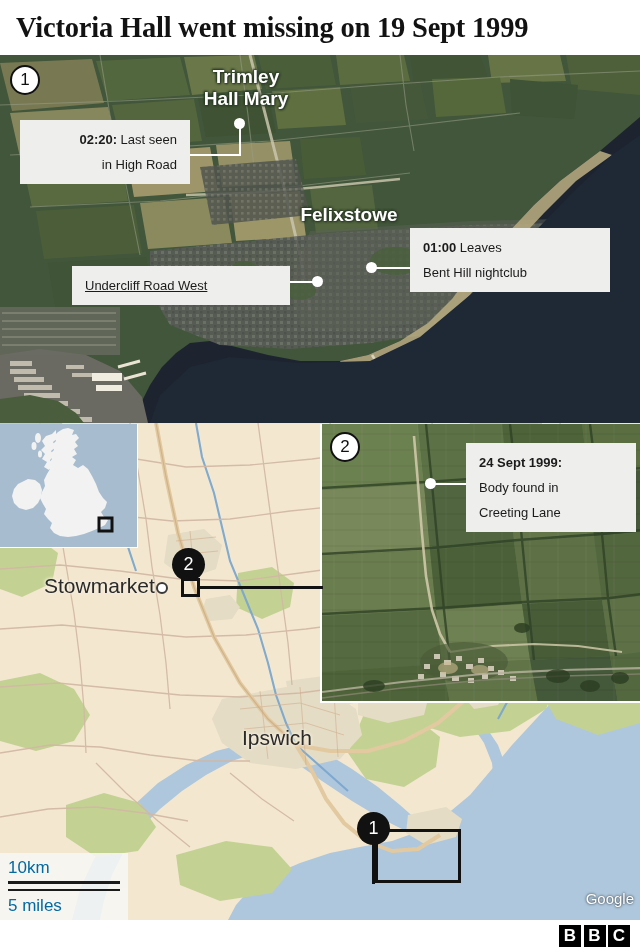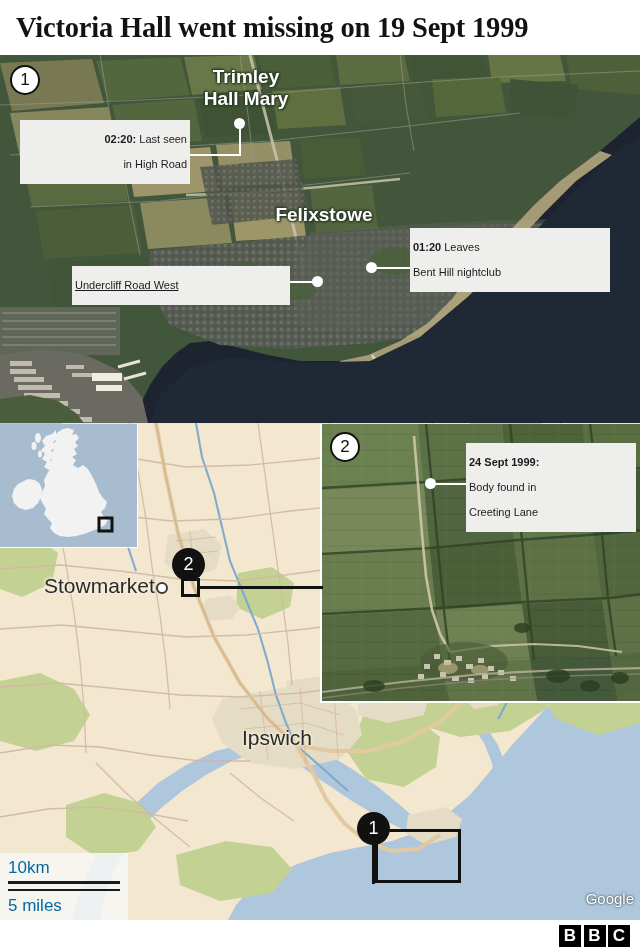--- a/index.html
+++ b/index.html
@@ -44,21 +44,21 @@
 
   
   .badge-f { position:absolute; width:33px; height:33px; border-radius:50%;
              background:#111; color:#fff; font-size:18px; display:flex;
              align-items:center; justify-content:center; z-index:32; }
   #fbadge2 { left:172px; top:548px; }
   #fbadge1 { left:357px; top:812px; }
 
   
   .callout { position:absolute; background:#eeeeec; color:#1b1b1b;
-             font-size:11px; line-height:25px; padding:7px 3px; z-index:25; }
+             font-size:13px; line-height:25px; padding:7px 13px; z-index:25; }
   .callout b { font-weight:700; }
   .c-right { text-align:right; }
 
   #call-high   { left:20px;  top:120px; width:170px; }
   #call-under  { left:72px;  top:266px; width:218px;text-decoration:underline; }
   #call-bent   { left:410px; top:228px; width:200px; }
   #call-body   { left:466px; top:443px; width:170px; }
 
   
   .lead { position:absolute; background:#fff; z-index:24; }
@@ -233,21 +233,21 @@
 
       <path d="M612,100 L640,80 L640,368 L150,368 L160,340 L190,312 L230,302
                L300,308 L370,306 L420,282 L470,240 L520,192 L570,140 Z" fill="#1f2835"></path>
     </svg>
   </div>
 
   <div class="sat-label" style="left:182px; top:66px; width:128px;">
     <span>Trimley</span><br>
     <span>Hall Mary</span>
   </div>
-  <div class="sat-label" style="left:258px; top:204px; width:132px;">Felixstowe</div>
+  <div class="sat-label" style="left:283px; top:204px; width:132px;">Felixstowe</div>
 
   <div class="dot" style="left:234px; top:118px;"></div>
   <div class="lead" style="left:239px; top:124px; width:2px; height:32px;"></div>
   <div class="lead" style="left:189px; top:154px; width:52px; height:2px;"></div>
 
   <div class="dot" style="left:312px; top:276px;"></div>
   <div class="lead" style="left:289px; top:281px; width:26px; height:2px;"></div>
 
   <div class="dot" style="left:366px; top:262px;"></div>
   <div class="lead" style="left:371px; top:267px; width:40px; height:2px;"></div>
@@ -255,21 +255,21 @@
   <div class="callout c-right" id="call-high">
     <div><b>02:20:</b><span> Last seen</span></div>
     <div>in High Road</div>
   </div>
 
   <div class="callout" id="call-under">
     <div>Undercliff Road West</div>
   </div>
 
   <div class="callout" id="call-bent">
-    <div><b>01:20</b><span> Leaves</span></div>
+    <div><b>01:00</b><span> Leaves</span></div>
     <div>Bent Hill nightclub</div>
   </div>
 
   <div class="badge-o" id="badge1">1</div>
 
   <div class="basemap">
     <svg width="640" height="497" viewBox="0 0 640 497">
       <rect width="640" height="497" fill="#f3e7d0"></rect>
 
       <path d="M640,210 L612,226 L586,246 L560,270 L536,296 L512,322 L492,346

